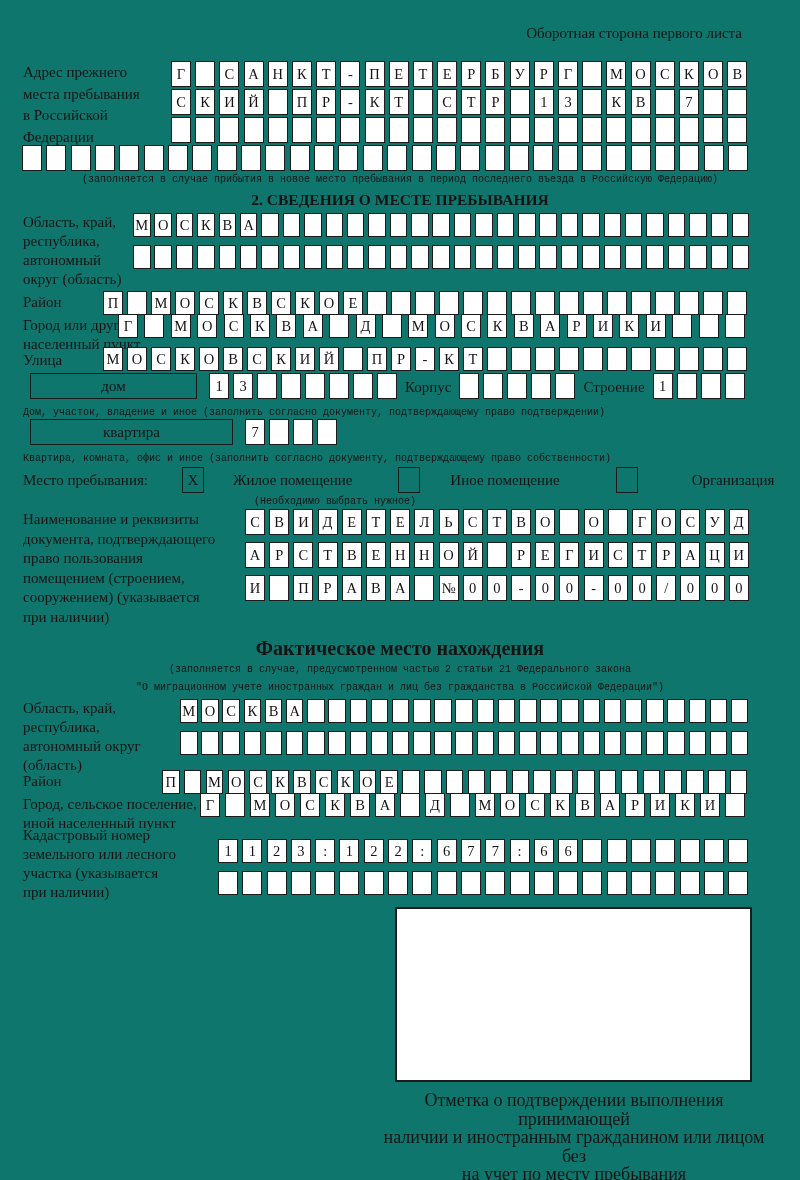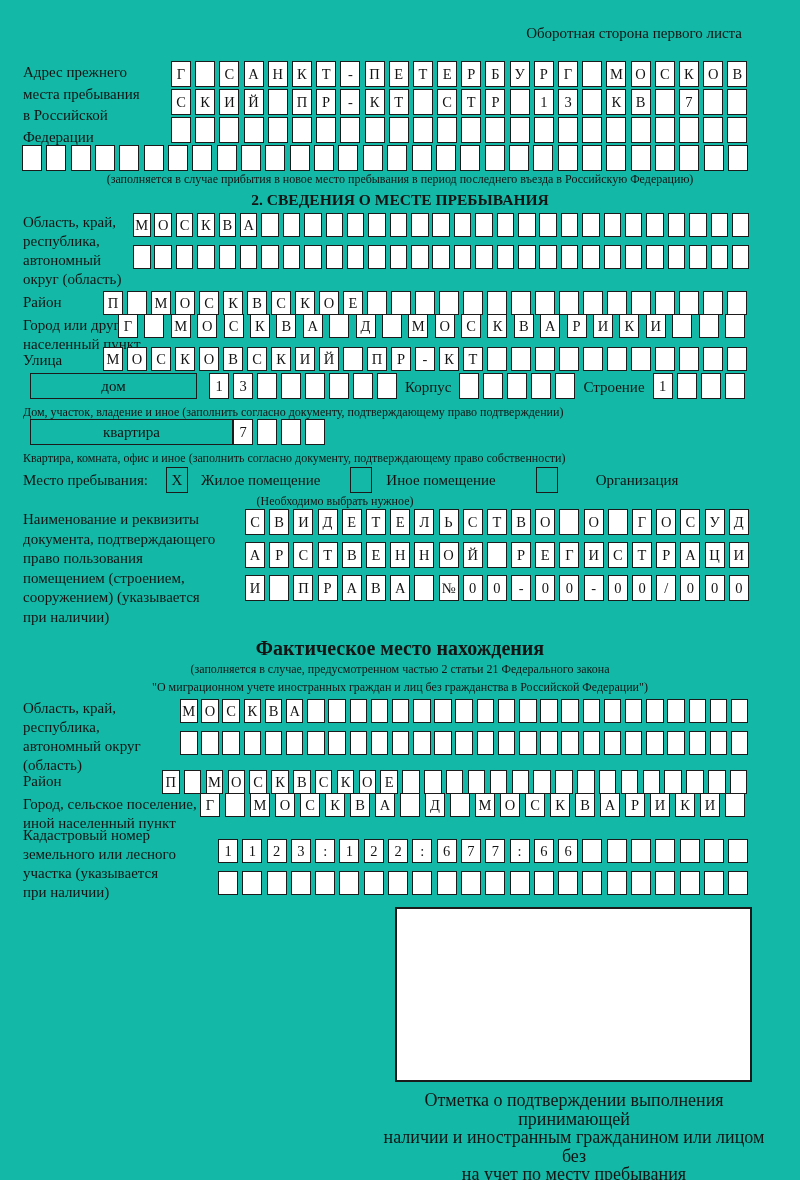--- a/index.html
+++ b/index.html
@@ -1,25 +1,25 @@
 <!DOCTYPE html>
 <html><head>
 <meta charset="utf-8">
 <style>
   * { box-sizing: border-box; margin: 0; padding: 0; }
   html,body { background:#888; }
   .page {
     position: relative; width: 800px; height: 1180px;
-    margin: 0 auto; background: #14b8a6;
+    margin: 0 auto; background: #0f766e;
     font-family: "Liberation Serif", "DejaVu Serif", serif;
     color: #141414; overflow: hidden;
   }
   .abs { position: absolute; }
   .lbl { font-size: 15px; line-height: 19px; }
-  .note { font-size: 12px; line-height: 17px; }
+  .note { font-size: 10px; line-height: 17px; font-family: Liberation Mono, monospace; }
   .center { left: 0; right: 0; text-align: center; }
   .bold { font-weight: bold; }
   .cellrow { display: flex; gap: var(--g, 4px); }
   .cellrow .cell {
     flex: 0 0 var(--cw, 20px);
     width: var(--cw, 20px); height: var(--ch, 24px);
     border: 1.6px solid #1b1b1b; background: #fff;
     display: flex; align-items: center; justify-content: center;
     font-size: 14.5px; line-height: 1;
   }
@@ -349,32 +349,32 @@
     <div class="lbl" style="padding-top:3px;">Строение</div>
     <div class="cellrow" style="--cw:20px; --ch:26px; --g:4px;">
         <span class="cell">1</span>
         <span class="cell"></span>
         <span class="cell"></span>
         <span class="cell"></span>
       </div>
   </div>
   <div class="abs note" style="left:23px; top:404px;">Дом, участок, владение и иное (заполнить согласно документу, подтверждающему право подтверждении)</div>
 
-  <div class="abs inline" style="left:30px; top:419px; ">
+  <div class="abs inline" style="left:30px; top:419px; gap:12px;">
     <div class="wbox" style="width:203px;">квартира</div>
     <div class="cellrow" style="--cw:20px; --ch:26px; --g:4px;">
         <span class="cell">7</span>
         <span class="cell"></span>
         <span class="cell"></span>
         <span class="cell"></span>
       </div>
   </div>
   <div class="abs note" style="left:23px; top:450px;">Квартира, комната, офис и иное (заполнить согласно документу, подтверждающему право собственности)</div>
 
-  <div class="abs inline" style="left:23px; top:467px;">
+  <div class="abs inline" style="left:23px; top:467px;gap:16px;">
     <span class="lbl">Место пребывания:</span>
     <span class="chk" style="margin-left:18px;">X</span>
     <span class="lbl" style="margin-left:13px;">Жилое помещение</span>
     <span class="chk" style="margin-left:30px;"></span>
     <span class="lbl" style="margin-left:14px;">Иное помещение</span>
     <span class="chk" style="margin-left:40px;"></span>
     <span class="lbl" style="margin-left:38px;">Организация</span>
   </div>
   <div class="abs note" style="left:170px; top:493px; width:330px; text-align:center;">(Необходимо выбрать нужное)</div>
 

